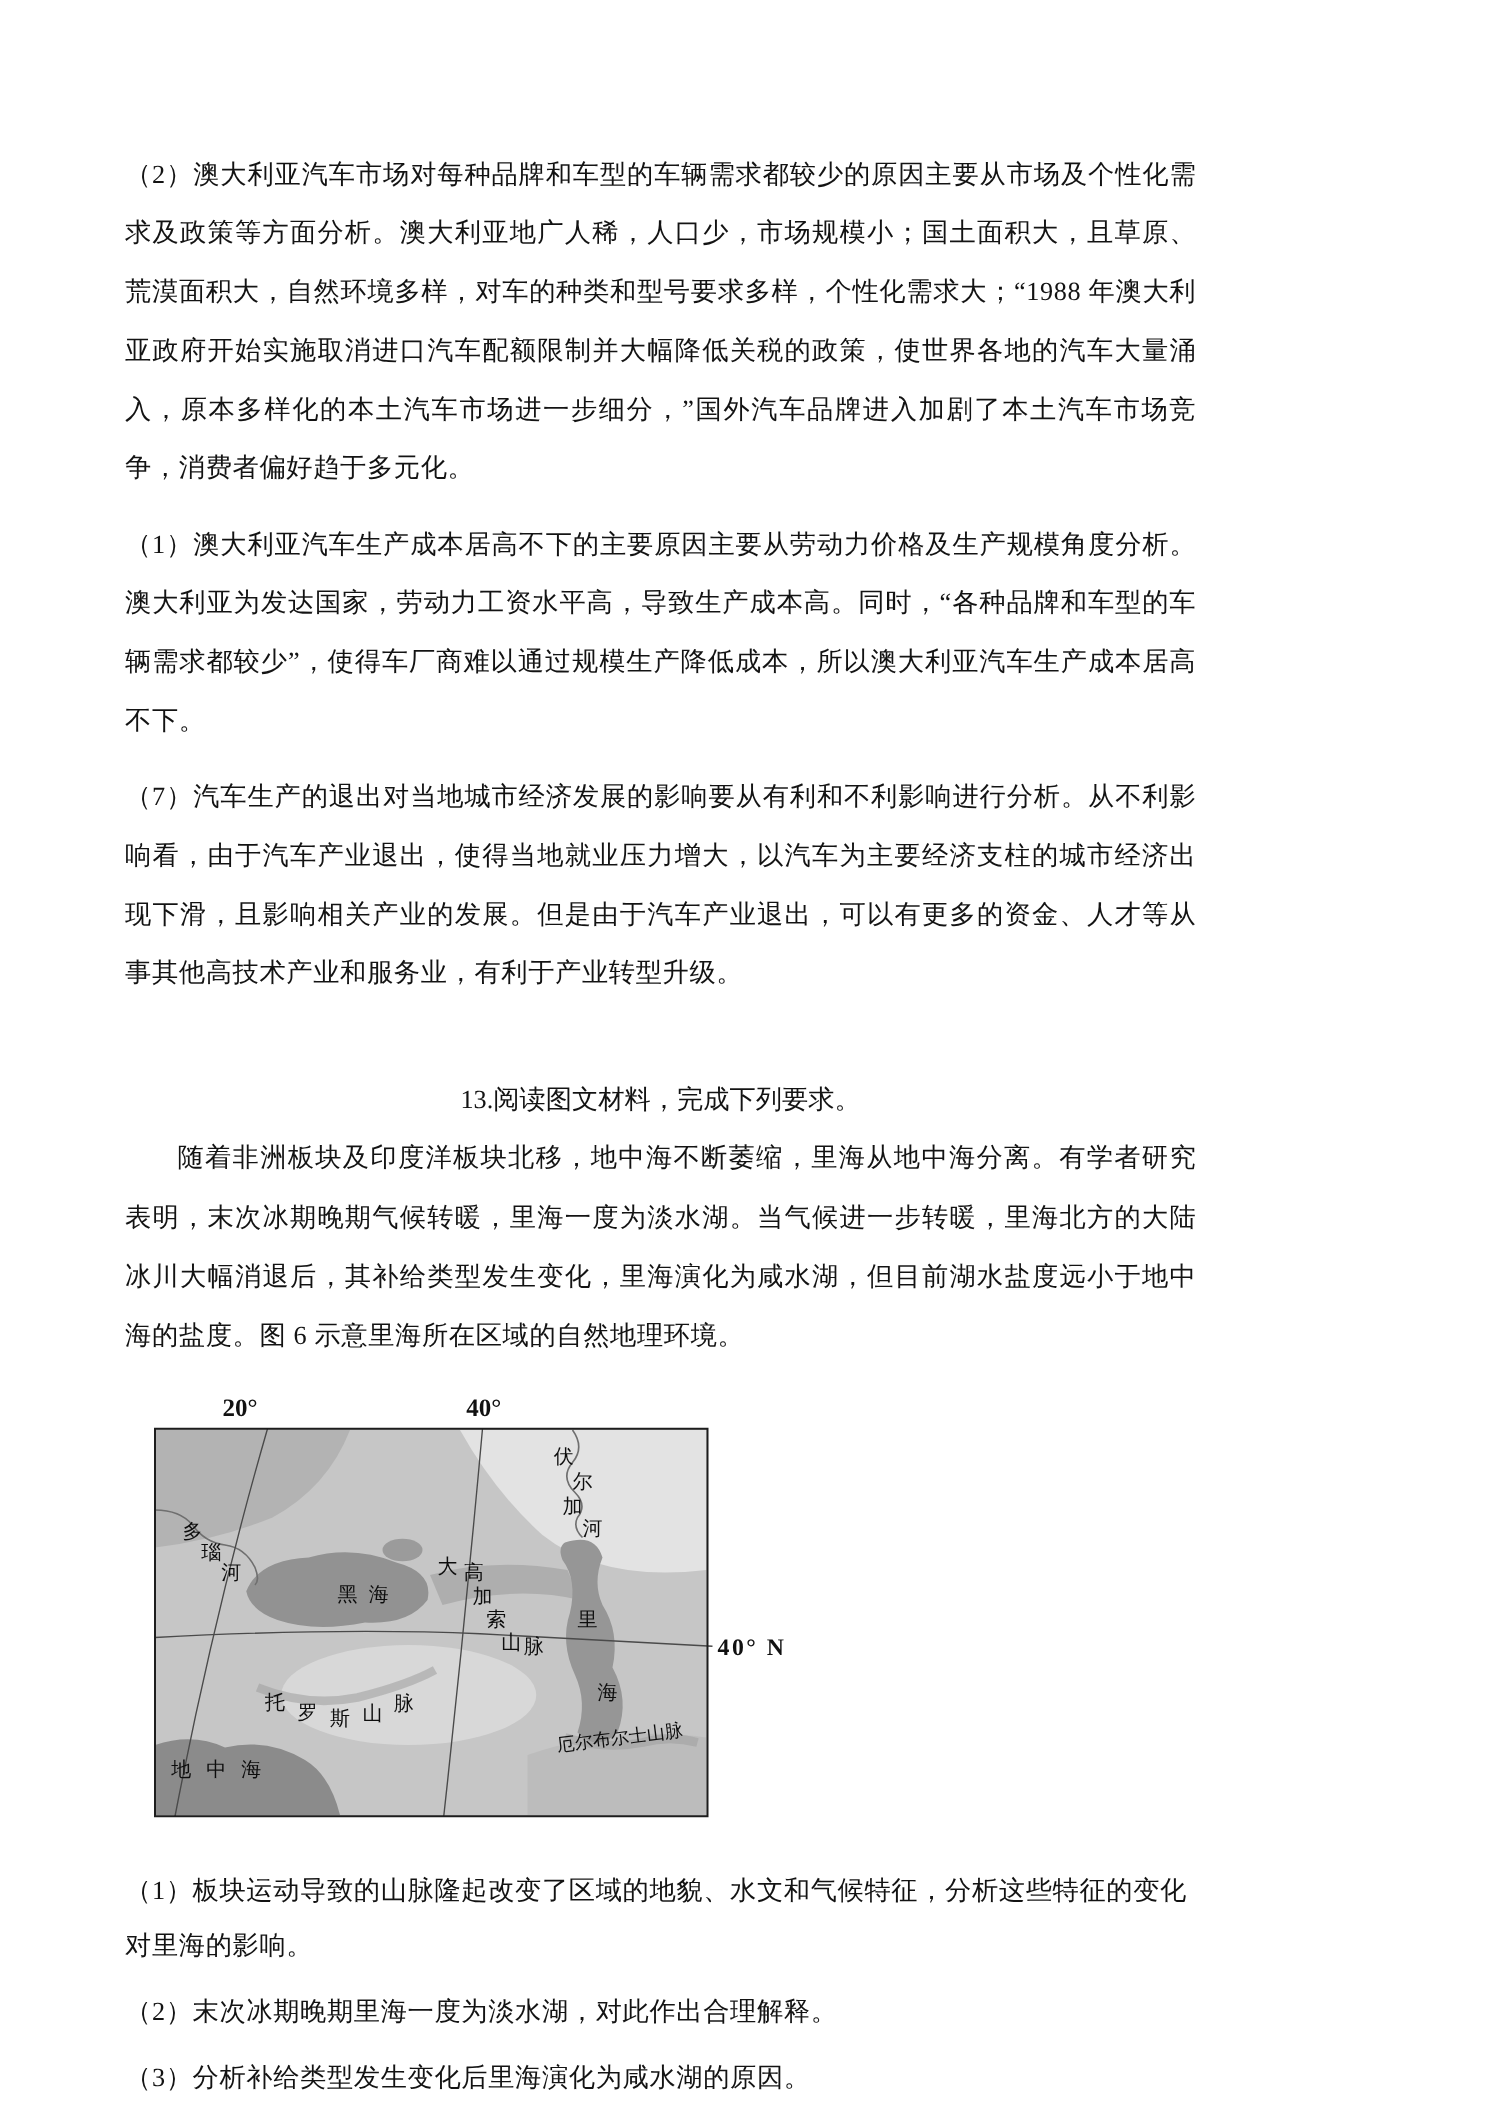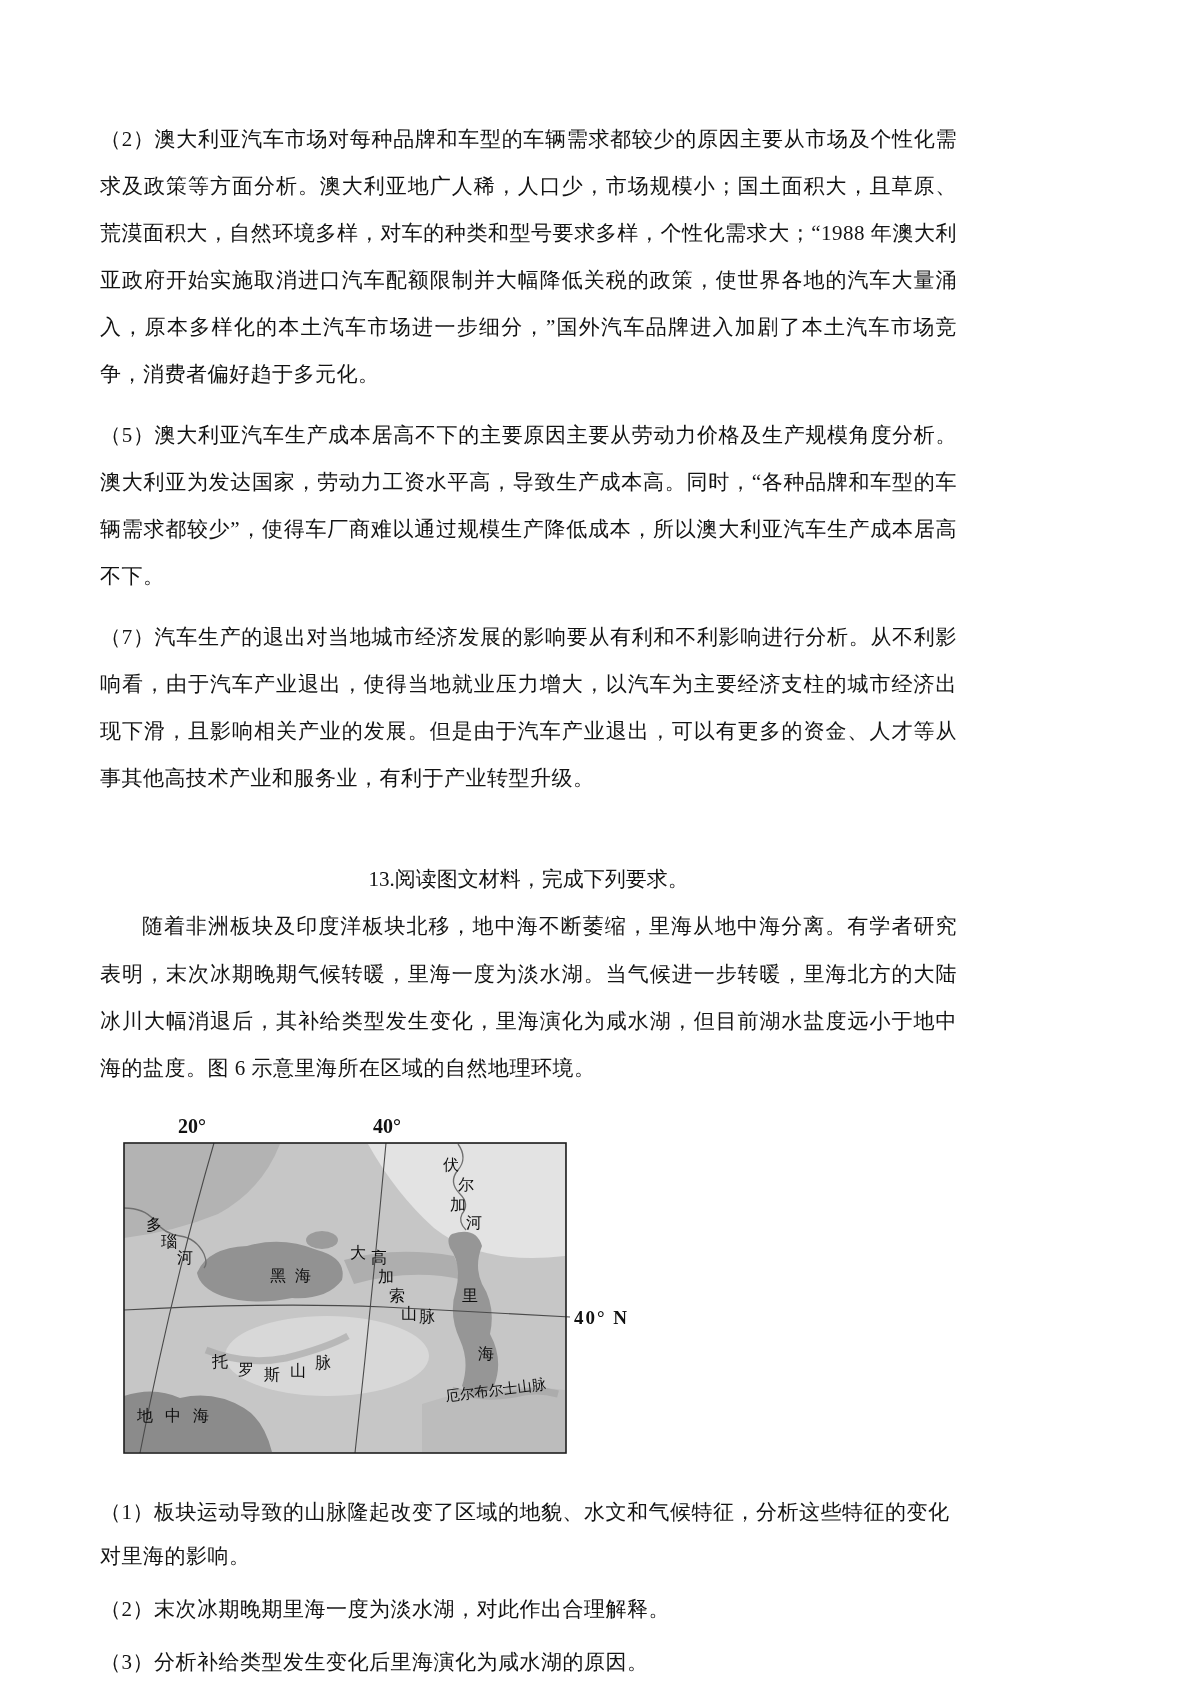--- a/index.html
+++ b/index.html
@@ -64,21 +64,21 @@
     fill: #0d0d0d;
   }
 </style>
 </head>
 <body>
 
 <div class="page">
 
   <p class="para">（2）澳大利亚汽车市场对每种品牌和车型的车辆需求都较少的原因主要从市场及个性化需求及政策等方面分析。澳大利亚地广人稀，人口少，市场规模小；国土面积大，且草原、荒漠面积大，自然环境多样，对车的种类和型号要求多样，个性化需求大；“1988 年澳大利亚政府开始实施取消进口汽车配额限制并大幅降低关税的政策，使世界各地的汽车大量涌入，原本多样化的本土汽车市场进一步细分，”国外汽车品牌进入加剧了本土汽车市场竞争，消费者偏好趋于多元化。</p>
 
-  <p class="para">（5）澳大利亚汽车生产成本居高不下的主要原因主要从劳动力价格及生产规模角度分析。澳大利亚为发达国家，劳动力工资水平高，导致生产成本高。同时，“各种品牌和车型的车辆需求都较少”，使得车厂商难以通过规模生产降低成本，所以澳大利亚汽车生产成本居高不下。</p>
+  <p class="para">（1）澳大利亚汽车生产成本居高不下的主要原因主要从劳动力价格及生产规模角度分析。澳大利亚为发达国家，劳动力工资水平高，导致生产成本高。同时，“各种品牌和车型的车辆需求都较少”，使得车厂商难以通过规模生产降低成本，所以澳大利亚汽车生产成本居高不下。</p>
 
   <p class="para">（7）汽车生产的退出对当地城市经济发展的影响要从有利和不利影响进行分析。从不利影响看，由于汽车产业退出，使得当地就业压力增大，以汽车为主要经济支柱的城市经济出现下滑，且影响相关产业的发展。但是由于汽车产业退出，可以有更多的资金、人才等从事其他高技术产业和服务业，有利于产业转型升级。</p>
 
   <p class="q-heading">13.阅读图文材料，完成下列要求。</p>
 
   <p class="passage">随着非洲板块及印度洋板块北移，地中海不断萎缩，里海从地中海分离。有学者研究表明，末次冰期晚期气候转暖，里海一度为淡水湖。当气候进一步转暖，里海北方的大陆冰川大幅消退后，其补给类型发生变化，里海演化为咸水湖，但目前湖水盐度远小于地中海的盐度。图 6 示意里海所在区域的自然地理环境。</p>
 
   <div class="map-wrap">
     <svg width="520" height="354" viewBox="0 0 520 354" aria-hidden="true">
 

